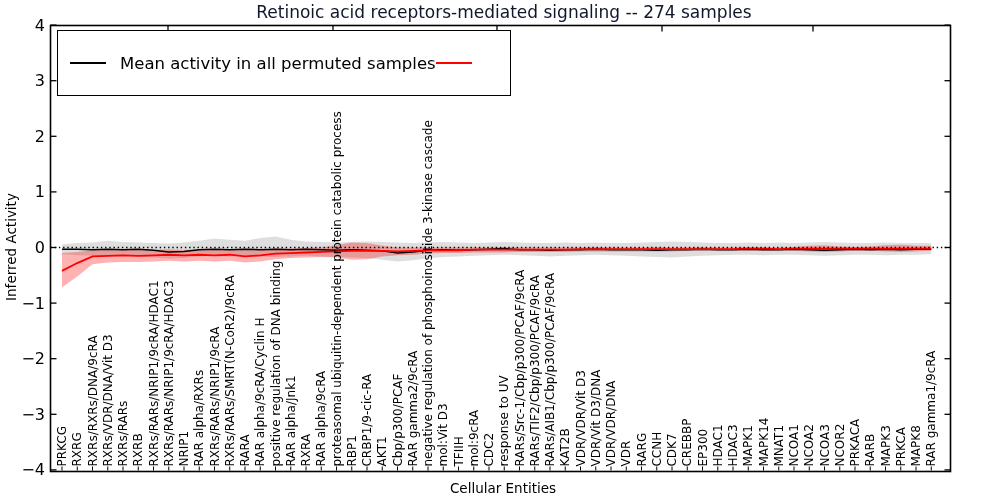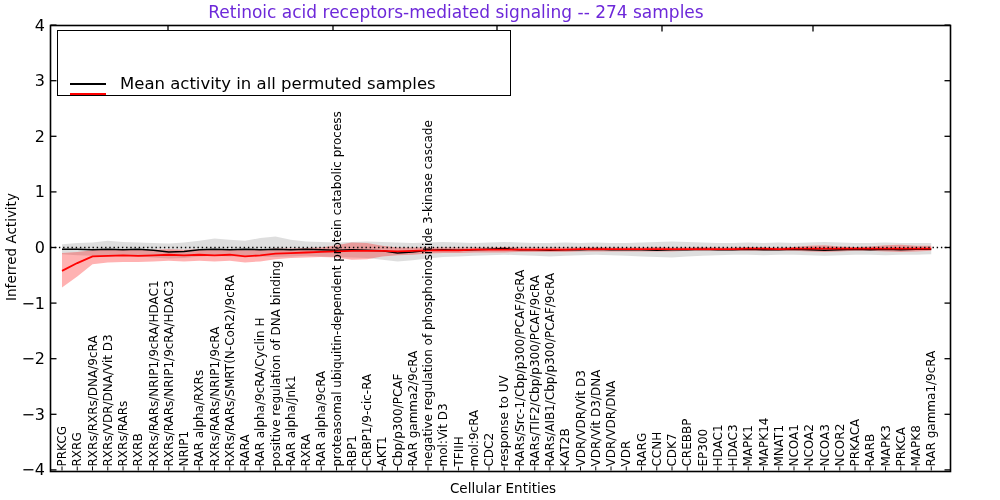--- a/index.html
+++ b/index.html
@@ -4,34 +4,34 @@
 <style>
   html,body{margin:0;padding:0;background:#ffffff;}
   #figure{
     position:relative;width:1000px;height:500px;background:#ffffff;
     font-family:"DejaVu Sans","Liberation Sans",sans-serif;color:#000;
     overflow:hidden;
   }
   #chart-svg{position:absolute;left:0;top:0;}
   .fig-title{
     position:absolute;left:0;top:2px;width:912px;text-align:center;
-    font-size:17px;color:#6d28d9;
+    font-size:17px;color:#0f172a;padding-left:48px;
   }
   .x-axis-title{
     position:absolute;left:0;top:480px;width:1006px;text-align:center;
     font-size:13.5px;color:#000;
   }
   .y-axis-title{
     position:absolute;left:11px;top:247px;transform:translate(-50%,-50%) rotate(-90deg);
     white-space:nowrap;font-size:13.5px;color:#000;
   }
   .legend{
     position:absolute;left:57px;top:30px;width:454px;height:66px;
     box-sizing:border-box;border:1.6px solid #000;background:#ffffff;
-    display:flex;flex-direction:column;justify-content:flex-end;
+    display:flex;justify-content:flex-start;
     padding-left:12px;
   }
   .legend-row{display:flex;align-items:center;gap:14px;}
   .legend-line{display:inline-block;width:36px;height:0;border-top:2px solid #000;}
   .legend-label{font-size:16.5px;white-space:nowrap;}
 </style>
 </head>
 <body>
 
 <div id="figure">

